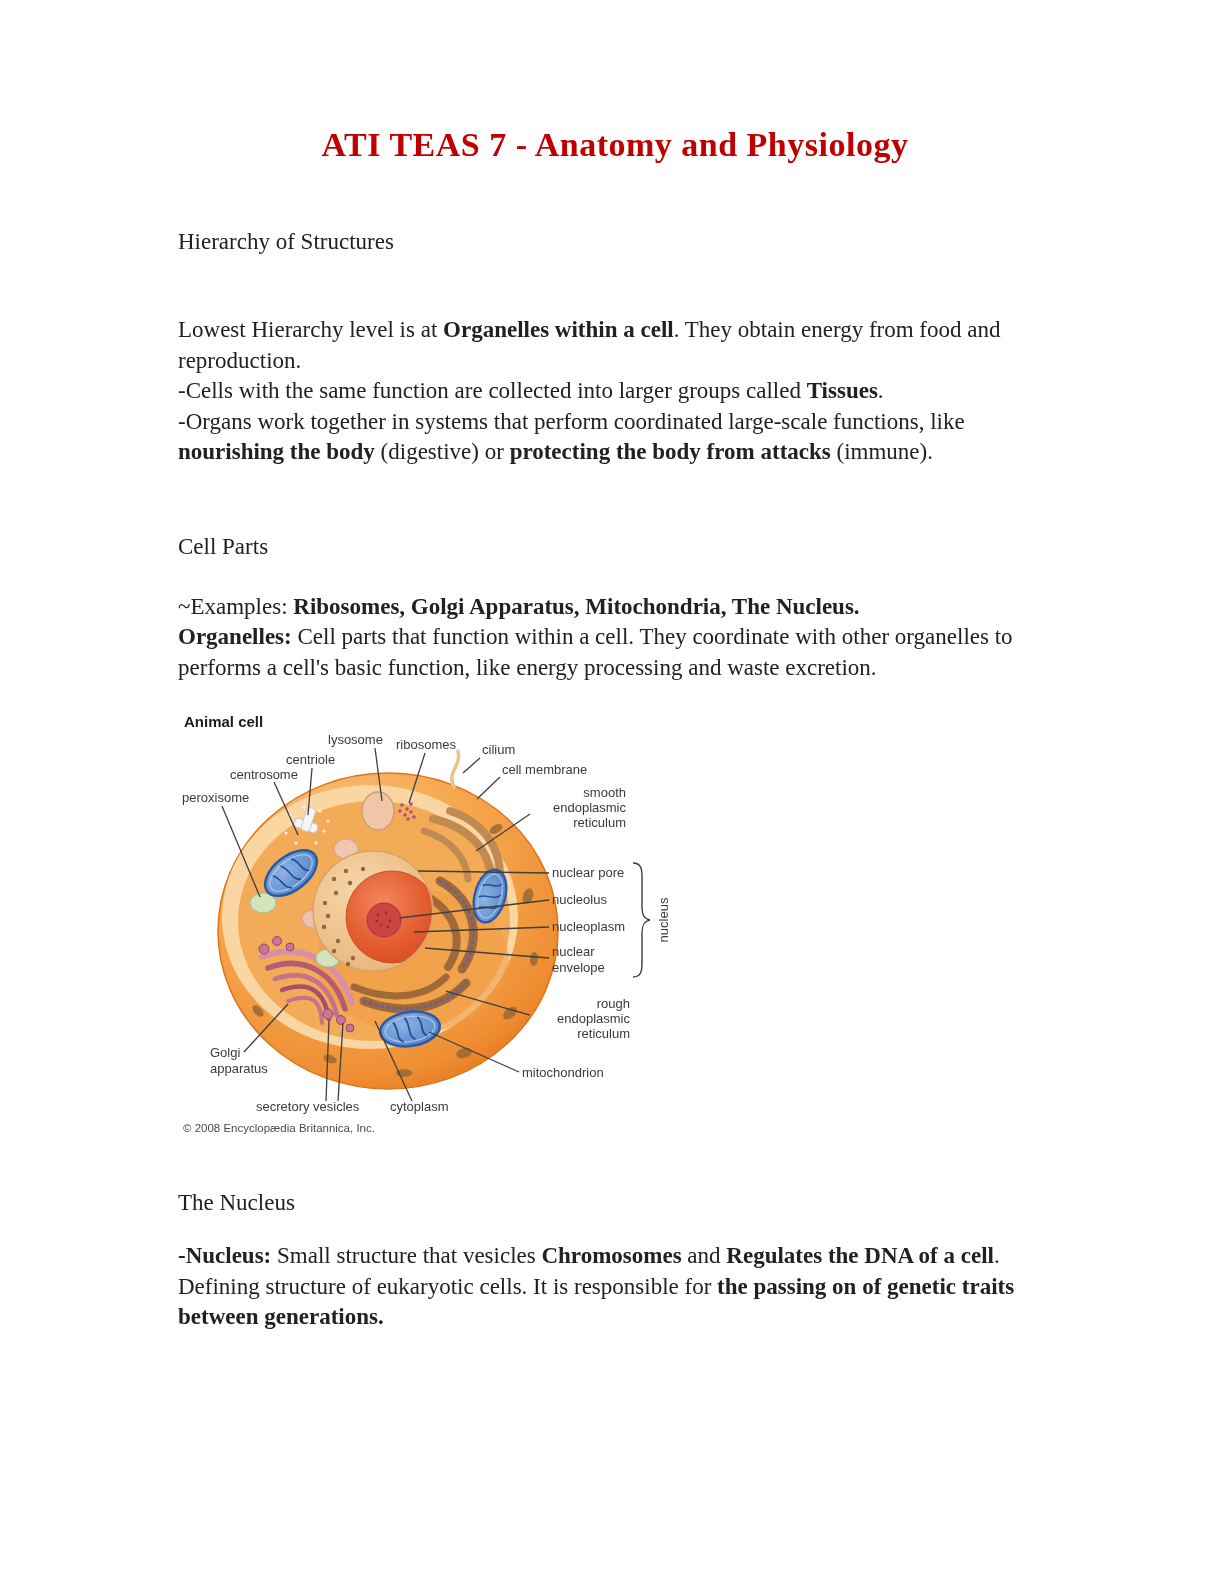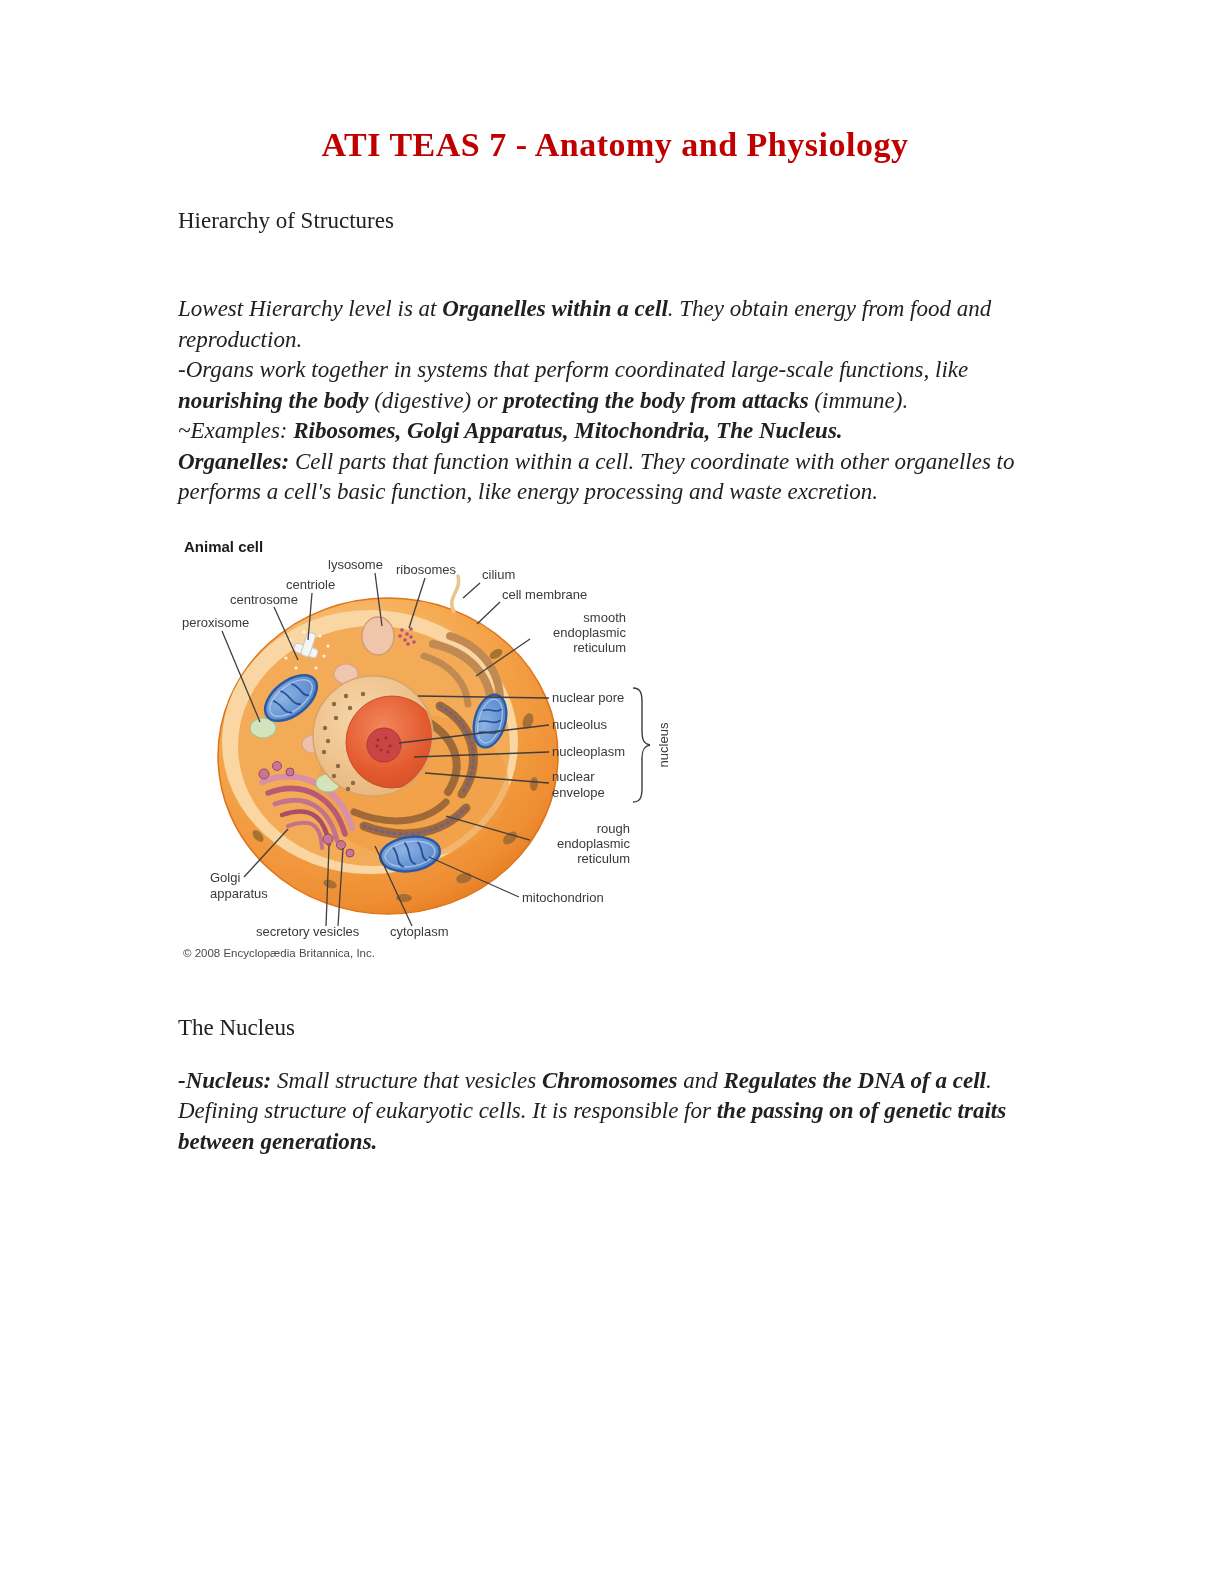--- a/index.html
+++ b/index.html
@@ -9,34 +9,33 @@
     font-family:"Liberation Serif", serif;
     color:#212121;
     position:relative; overflow:hidden;
   }
   .page { padding:126px 172px 0 178px; }
 
   .doc-title {
     font-family:"Liberation Serif", serif;
     font-size:34px; font-weight:bold;
     color:#C00000; text-align:center;
-    margin-bottom:42px;
+    margin-bottom:63px;
     letter-spacing:0.5px;
   }
   .sec-heading {
     font-size:23px; font-weight:normal; line-height:30px;
   }
   #heading-hierarchy { margin-bottom:58px; }
   #heading-cellparts { margin-top:64px; margin-bottom:30px; }
   #heading-nucleus   { margin-top:52px; margin-bottom:23px; }
 
   .body-text {
     font-size:23px; line-height:30.5px;
     width:100%;
-    font-style:italic;
   }
   .body-text b { font-weight:bold; }
 
   figure.cell-figure { margin-top:28px; }
   .figure-svg { display:block; }
 
   .fig-label { font-family:"Liberation Sans", sans-serif; font-size:13px; fill:#3a3a3a; }
   .fig-label-small { font-family:"Liberation Sans", sans-serif; font-size:11.5px; fill:#4a4a4a; }
   .fig-title { font-family:"Liberation Sans", sans-serif; font-size:15px; font-weight:bold; fill:#1c1c1c; }
   .leader { stroke:#3f3f3f; stroke-width:1.3; fill:none; }
@@ -45,23 +44,25 @@
 <body>
 
 <div class="page">
 
   <h1 class="doc-title">ATI TEAS 7 - Anatomy and Physiology</h1>
 
   <div class="sec-heading" id="heading-hierarchy">Hierarchy of Structures</div>
 
   <div>
     <p class="body-text"><span>Lowest Hierarchy level is at </span><b>Organelles within a cell</b><span>. They obtain energy from food and reproduction.</span></p>
+    <p class="body-text"><span>-Cells with the same function are collected into larger groups called </span><b>Tissues</b><span>.</span></p>
     <p class="body-text"><span>-Organs work together in systems that perform coordinated large-scale functions, like </span><b>nourishing the body</b><span> (digestive) or </span><b>protecting the body from attacks</b><span> (immune).</span></p>
   </div>
 
+  <div class="sec-heading" id="heading-cellparts">Cell Parts</div>
 
   <div>
     <p class="body-text"><span>~Examples: </span><b>Ribosomes, Golgi Apparatus, Mitochondria, The Nucleus.</b></p>
     <p class="body-text"><b>Organelles:</b><span> Cell parts that function within a cell. They coordinate with other organelles to performs a cell's basic function, like energy processing and waste excretion.</span></p>
   </div>
 
   <figure class="cell-figure">
     <svg class="figure-svg" width="505" height="425" viewBox="0 0 505 425" xmlns="http://www.w3.org/2000/svg">
       <defs>
         <radialGradient id="cellBody" cx="38%" cy="30%" r="78%">

